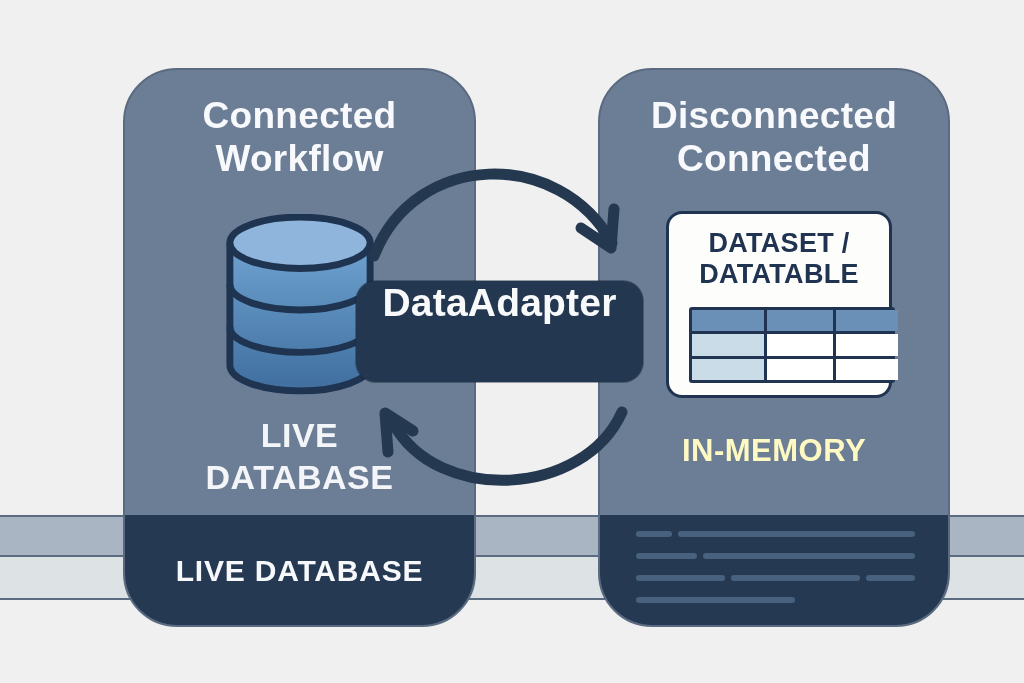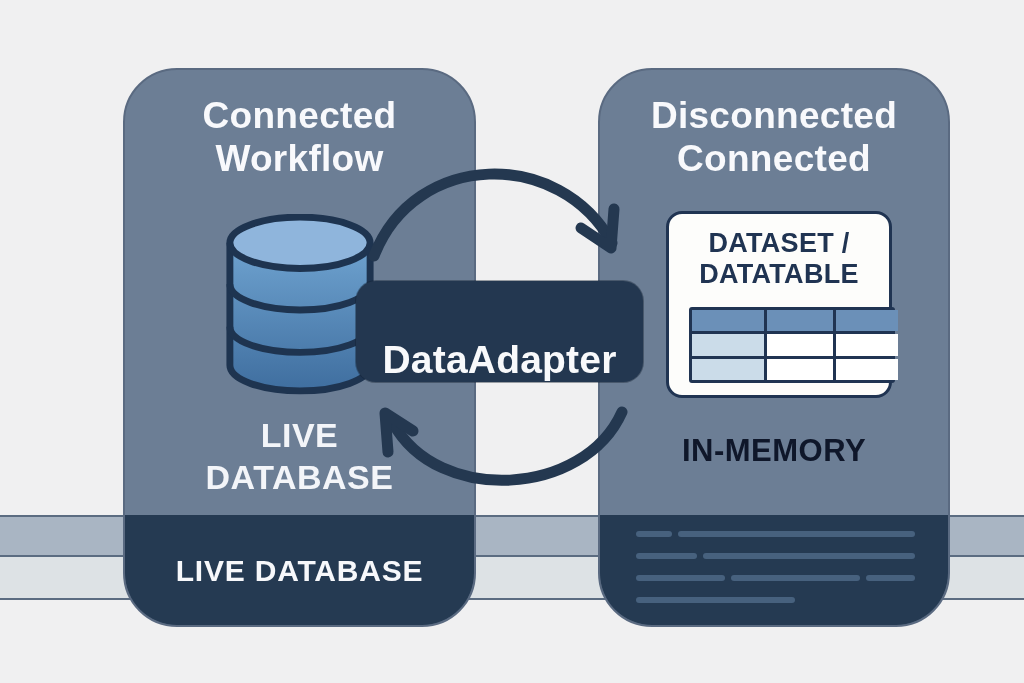--- a/index.html
+++ b/index.html
@@ -26,21 +26,21 @@
   .panel-title{
     position:absolute;top:24px;left:0;right:0;margin:0 auto;width:312px;
     text-align:center;color:var(--text-white,#F8F9FC);
     font-size:37px;font-weight:700;line-height:43px;letter-spacing:.3px;
   }
   .panel-label{
     position:absolute;left:0;right:0;margin:0 auto;width:250px;text-align:center;
     color:#F3F5F9;font-weight:700;
   }
   .label-live{top:344px;font-size:34px;line-height:42px;letter-spacing:.5px;}
-  .label-memory{top:363px;width:300px;font-size:31px;letter-spacing:.5px;color:#0f172a;}
+  .label-memory{top:363px;width:300px;font-size:31px;letter-spacing:.5px;color:#fef9c3;}
   .panel-footer{
     position:absolute;left:0;right:0;bottom:0;height:110px;
     background:var(--navy,#253A52);
     display:flex;align-items:center;justify-content:center;
   }
   .footer-label{color:#F7F8FB;font-size:30px;font-weight:700;letter-spacing:.8px;margin-top:2px;}
 
   
   .db-icon{position:absolute;top:144px;left:0;right:0;margin:0 auto;display:block;}
 
@@ -73,21 +73,21 @@
   .ph-row:nth-child(4){top:82px;}
   .ph-line{height:6px;border-radius:3px;background:var(--placeholder-line,#47617E);}
   .ph-fill{flex:1;}
 
   
   .arrows{position:absolute;inset:0;width:1024px;height:683px;z-index:2;pointer-events:none;}
   .arrows path{stroke:var(--arrow,#243850);stroke-width:11;fill:none;stroke-linecap:round;stroke-linejoin:round;}
   .adapter{
     position:absolute;left:356px;top:281px;width:287px;height:101px;border-radius:20px;
     background:var(--adapter-bg,#233750);z-index:3;
-    display:flex;align-items:flex-end;justify-content:center;
+    display:flex;align-items:flex-start;justify-content:center;
     box-shadow:0 0 0 1px rgba(20,32,48,.4);
   }
   .adapter-label{color:#F8F9FB;font-size:39px;font-weight:700;letter-spacing:.2px;}
 </style>
 </head>
 <body>
 
 <div class="stage">
 
   <div class="band band-blue"></div>

